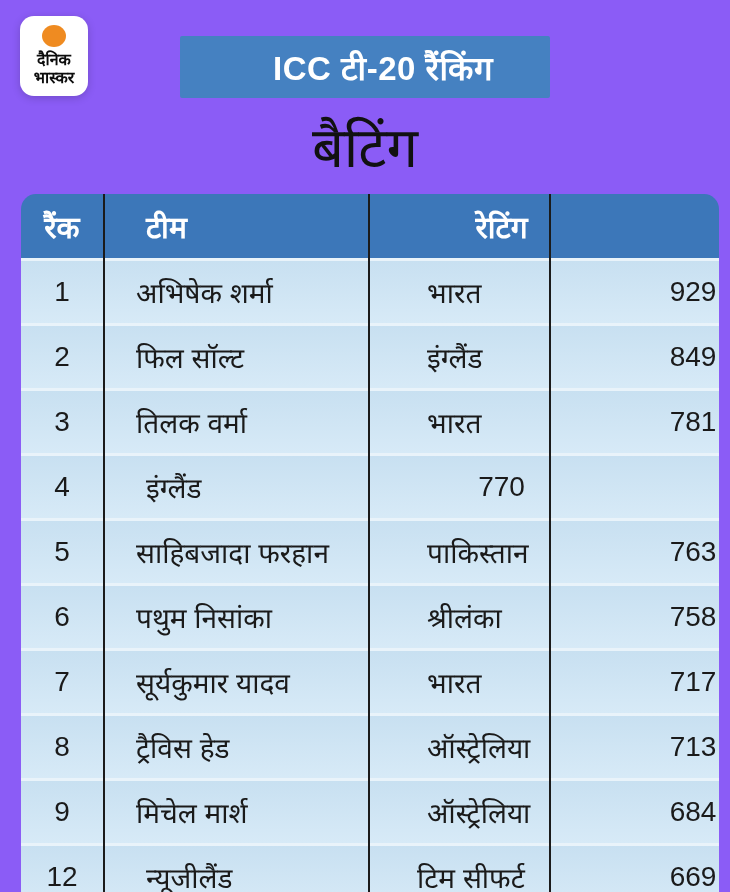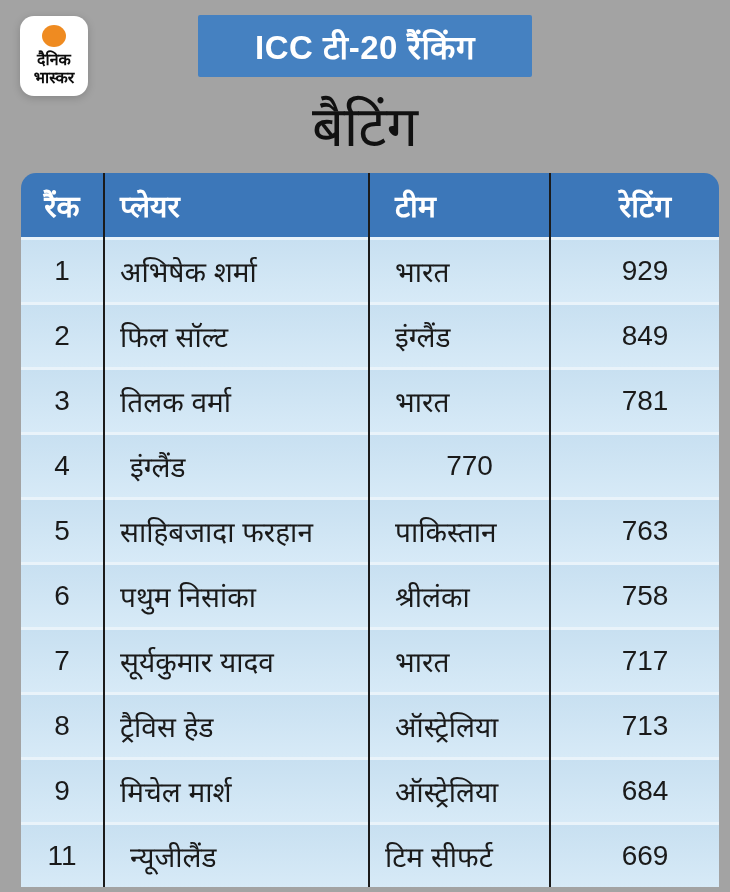--- a/index.html
+++ b/index.html
@@ -6,21 +6,21 @@
     margin: 0;
     padding: 0;
     background: #ffffff;
     width: 730px;
     font-family: "Liberation Sans", "DejaVu Sans", sans-serif;
   }
   .page {
     position: relative;
     width: 730px;
     height: 892px;
-    background: #a3a3a3;
+    background: #8b5cf6;
     overflow: hidden;
   }
 
   
   .logo {
     position: absolute;
     left: 20px;
     top: 16px;
     width: 68px;
     height: 80px;
@@ -45,28 +45,29 @@
     font-weight: 700;
     font-size: 16px;
     line-height: 18px;
     color: #0d0d0d;
     text-align: center;
     white-space: nowrap;
   }
 
   
   .banner {
-    margin: 15px auto 0 auto;
+    margin: 36px auto 0 auto;
     width: 334px;
     height: 62px;
     background: #4581c1;
     border-radius: 2px;
     display: flex;
     align-items: center;
     justify-content: center;
+    padding-left: 36px;
   }
   .banner-title {
     color: #ffffff;
     font-size: 33px;
     font-weight: 600;
     letter-spacing: 0.5px;
   }
 
   
   .heading {
@@ -85,20 +86,21 @@
     margin-left: 21px;
     width: 698px;
     border-radius: 15px 15px 0 0;
     overflow: hidden;
   }
   .t-row {
     display: grid;
     grid-template-columns: 82px 265px 181px 170px;
     height: 62px;
     align-items: center;
+    gap: 16px;
   }
   .t-row.head {
     height: 64px;
     background: #3c77b9;
     color: #ffffff;
     font-weight: 600;
     font-size: 30px;
   }
   .t-row.body {
     background: linear-gradient(180deg, #c8e0f1 0%, #d7eaf7 100%);
@@ -138,21 +140,20 @@
   <div class="banner">
     <div class="banner-title">ICC टी-20 रैंकिंग</div>
   </div>
 
   <div class="heading">बैटिंग</div>
 
   <div class="rank-table">
 
     <div class="t-row head">
       <div class="cell c-rank">रैंक</div>
-      <div class="cell c-player">प्लेयर</div>
       <div class="cell c-team">टीम</div>
       <div class="cell c-rating">रेटिंग</div>
     </div>
 
     <div class="t-row body">
       <div class="cell c-rank">1</div>
       <div class="cell c-player">अभिषेक शर्मा</div>
       <div class="cell c-team">भारत</div>
       <div class="cell c-rating">929</div>
     </div>
@@ -206,21 +207,21 @@
     </div>
 
     <div class="t-row body">
       <div class="cell c-rank">9</div>
       <div class="cell c-player">मिचेल मार्श</div>
       <div class="cell c-team">ऑस्ट्रेलिया</div>
       <div class="cell c-rating">684</div>
     </div>
 
     <div class="t-row body">
-      <div class="cell c-rank">11</div>
+      <div class="cell c-rank">12</div>
       <div class="cell c-team">न्यूजीलैंड</div>
       <div class="cell c-player">टिम सीफर्ट</div>
       <div class="cell c-rating">669</div>
     </div>
 
     <div class="vline v1"></div>
     <div class="vline v2"></div>
     <div class="vline v3"></div>
   </div>
 

